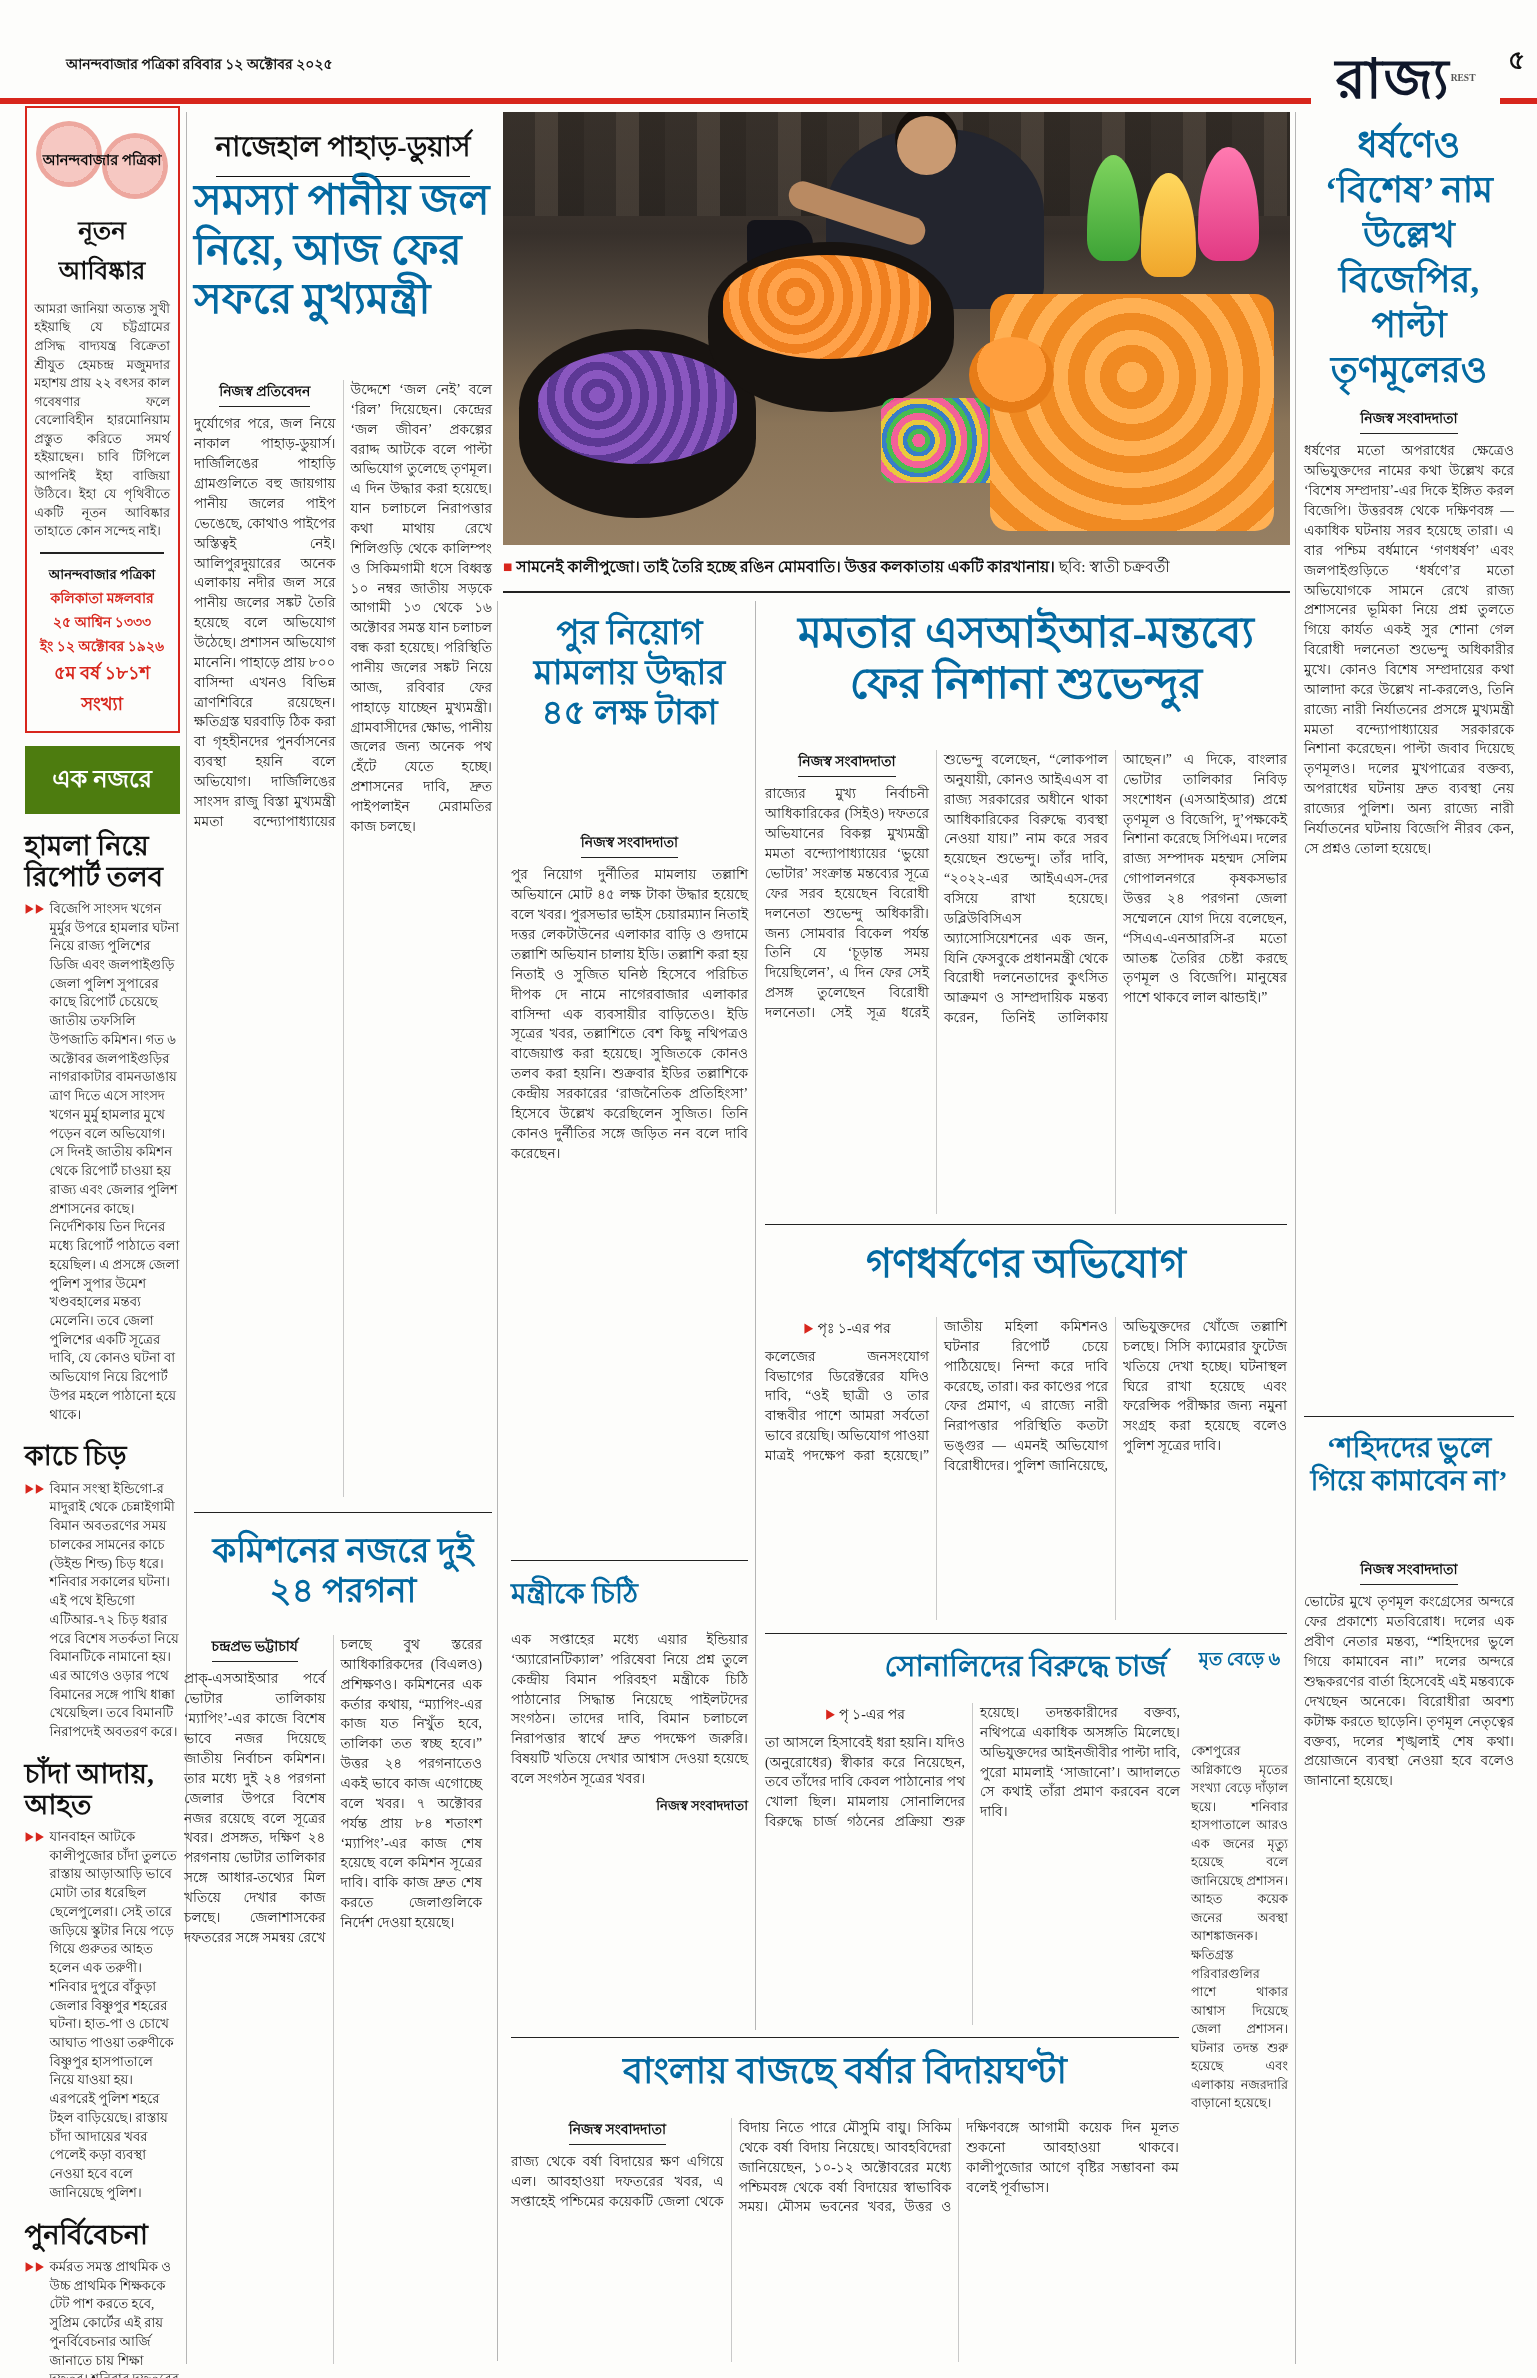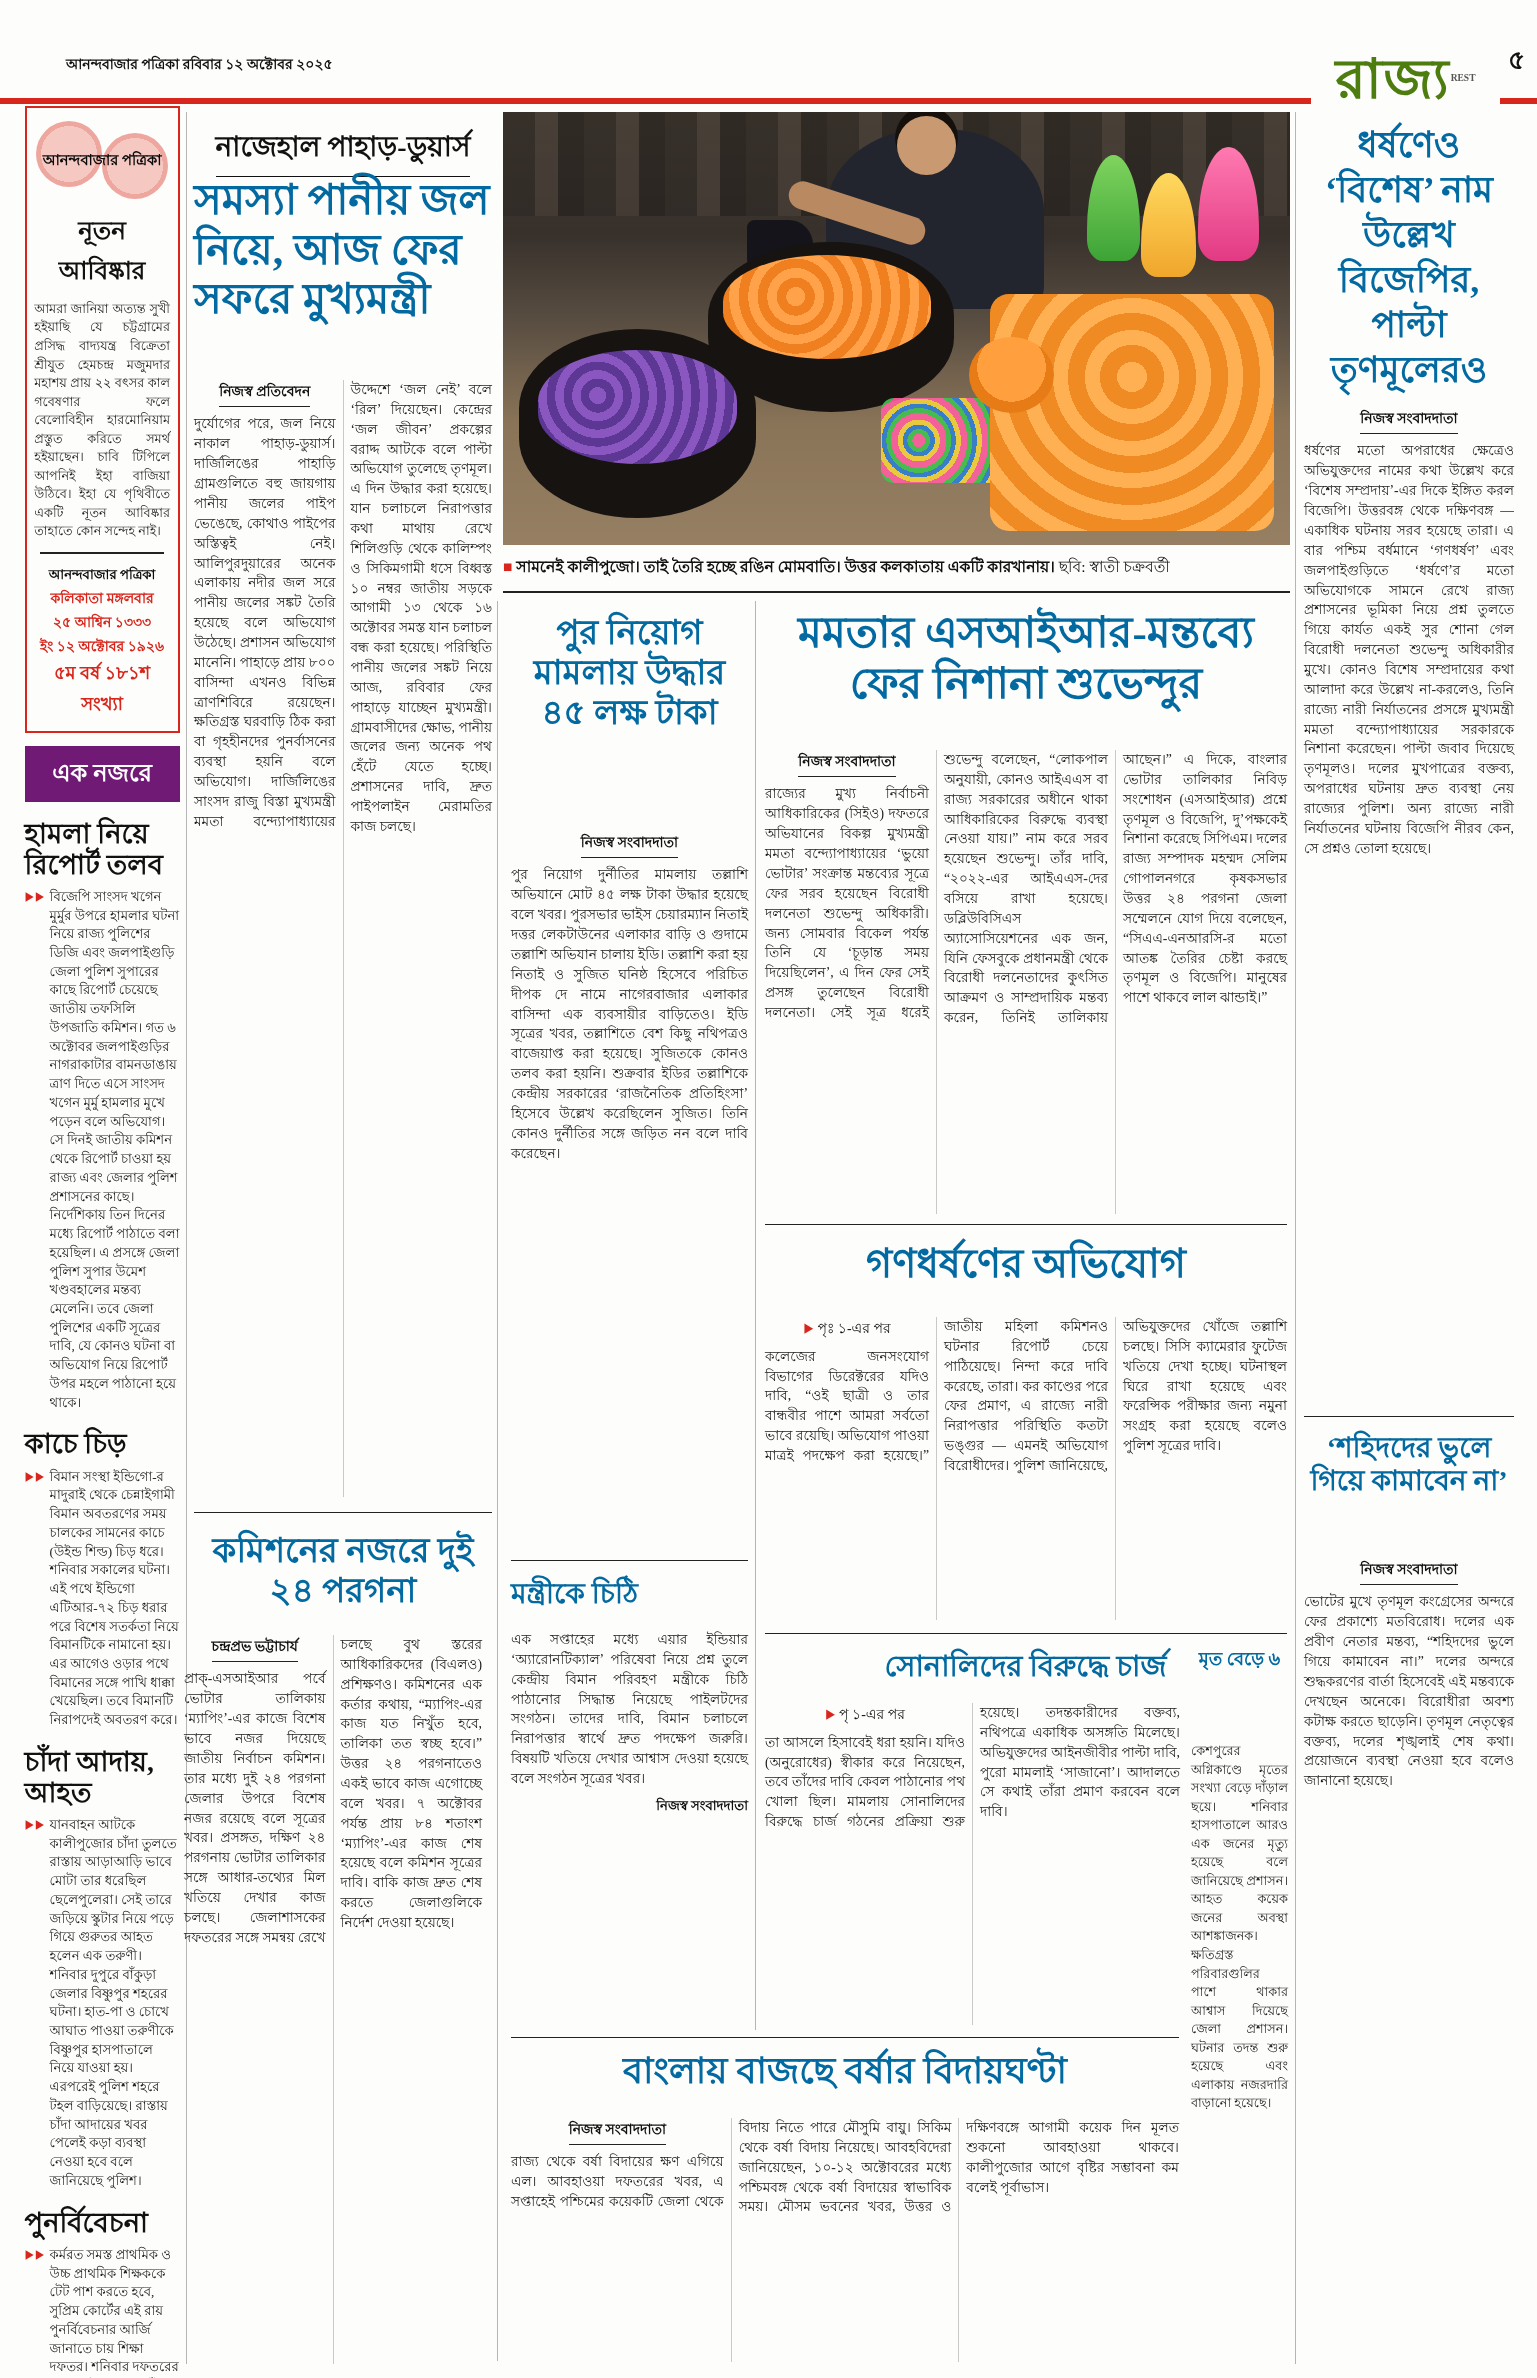--- a/index.html
+++ b/index.html
@@ -27,21 +27,21 @@
 </style>
 </head>
 <body>
 
 <div class="page">
 
   <div class="abs" style="left:66px;top:53px;font-size:14px;font-weight:bold;">আনন্দবাজার পত্রিকা রবিবার ১২ অক্টোবর ২০২৫</div>
   <div class="abs" style="left:1508px;top:40px;font-size:26.5px;font-weight:bold;">৫</div>
   <div class="abs" style="left:0;top:98px;width:1538px;height:5.7px;background:#d8261c;"></div>
   <div class="abs" style="left:1311px;top:47px;width:189px;height:66px;background:#fdfdfb;text-align:center;">
-    <span style="font-size:55px;font-weight:bold;color:#4d7c0f;letter-spacing:1.9px;line-height:66px;">রাজ্য</span><span style="font-size:9.5px;font-weight:bold;color:#555;vertical-align:17px;">REST</span>
+    <span style="font-size:55px;font-weight:bold;color:#0f172a;letter-spacing:1.9px;line-height:66px;">রাজ্য</span><span style="font-size:9.5px;font-weight:bold;color:#555;vertical-align:17px;">REST</span>
   </div>
 
   <div class="abs vrule" style="left:186px;top:112px;height:2252px;"></div>
   <div class="abs vrule" style="left:497px;top:601px;height:1760px;"></div>
   <div class="abs vrule" style="left:755px;top:601px;height:1429px;"></div>
   <div class="abs vrule" style="left:1295px;top:112px;height:2252px;"></div>
 
   <div class="abs" style="left:24.6px;top:106px;width:155px;">
 
     <div style="border:2.8px solid #d8261c;padding:7.6px 7.6px 9.5px 7.6px;">
@@ -53,21 +53,21 @@
       <div style="font-weight:bold;font-size:24.6px;text-align:center;margin:5.7px 0 7.6px 0;">নূতন আবিষ্কার</div>
       <div class="body-text" style="font-size:12.8px;">আমরা জানিয়া অত্যন্ত সুখী হইয়াছি যে চট্টগ্রামের প্রসিদ্ধ বাদ্যযন্ত্র বিক্রেতা শ্রীযুত হেমচন্দ্র মজুমদার মহাশয় প্রায় ২২ বৎসর কাল গবেষণার ফলে বেলোবিহীন হারমোনিয়াম প্রস্তুত করিতে সমর্থ হইয়াছেন। চাবি টিপিলে আপনিই ইহা বাজিয়া উঠিবে। ইহা যে পৃথিবীতে একটি নূতন আবিষ্কার তাহাতে কোন সন্দেহ নাই।</div>
       <div style="height:1.4px;background:#222;margin:11.4px 5.7px;"></div>
       <div class="arch-center" style="font-size:13.2px;color:#0b0b0b;">আনন্দবাজার পত্রিকা</div>
       <div class="arch-center red" style="font-size:14px;">কলিকাতা মঙ্গলবার</div>
       <div class="arch-center red" style="font-size:14px;">২৫ আশ্বিন ১৩৩৩</div>
       <div class="arch-center red" style="font-size:14px;">ইং ১২ অক্টোবর ১৯২৬</div>
       <div class="arch-center red" style="font-size:18px;">৫ম বর্ষ ১৮১শ সংখ্যা</div>
     </div>
 
-    <div style="background:#701a75;color:#fff;font-weight:bold;font-size:24px;text-align:center;padding:8px 0;margin-top:13.2px;">এক নজরে</div>
+    <div style="background:#4d7c0f;color:#fff;font-weight:bold;font-size:24px;text-align:center;padding:14px 0;margin-top:13.2px;">এক নজরে</div>
 
     <div>
       <div class="sidebar-item-title">হামলা নিয়ে রিপোর্ট তলব</div>
       <div class="sidebar-body">
           <span class="bullet">▶▶</span>
         <span>বিজেপি সাংসদ খগেন মুর্মুর উপরে হামলার ঘটনা নিয়ে রাজ্য পুলিশের ডিজি এবং জলপাইগুড়ি জেলা পুলিশ সুপারের কাছে রিপোর্ট চেয়েছে জাতীয় তফসিলি উপজাতি কমিশন। গত ৬ অক্টোবর জলপাইগুড়ির নাগরাকাটার বামনডাঙায় ত্রাণ দিতে এসে সাংসদ খগেন মুর্মু হামলার মুখে পড়েন বলে অভিযোগ। সে দিনই জাতীয় কমিশন থেকে রিপোর্ট চাওয়া হয় রাজ্য এবং জেলার পুলিশ প্রশাসনের কাছে। নির্দেশিকায় তিন দিনের মধ্যে রিপোর্ট পাঠাতে বলা হয়েছিল। এ প্রসঙ্গে জেলা পুলিশ সুপার উমেশ খণ্ডবহালের মন্তব্য মেলেনি। তবে জেলা পুলিশের একটি সূত্রের দাবি, যে কোনও ঘটনা বা অভিযোগ নিয়ে রিপোর্ট উপর মহলে পাঠানো হয়ে থাকে।</span>
         </div>
     </div>
     <div>
       <div class="sidebar-item-title">কাচে চিড়</div>

